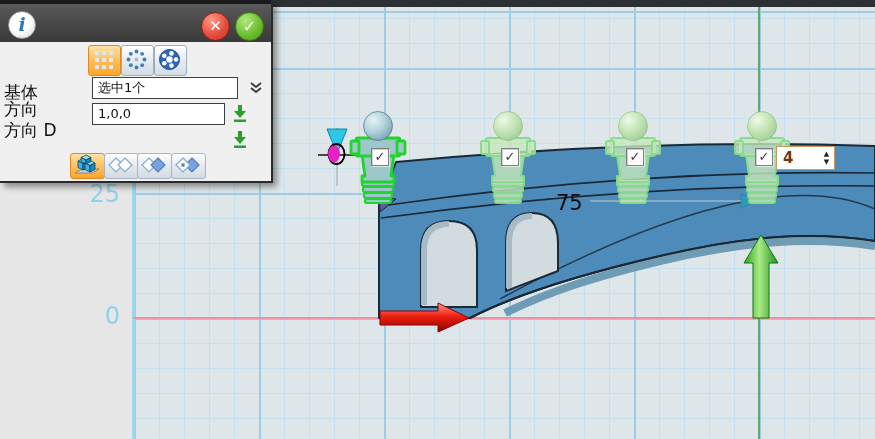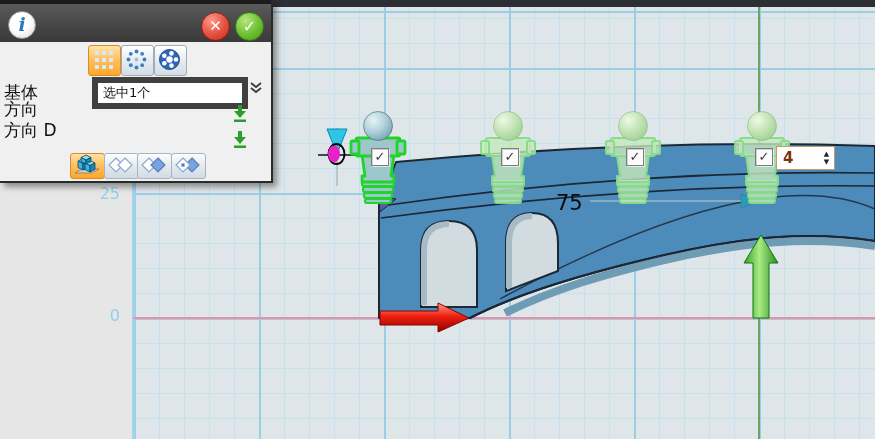--- a/index.html
+++ b/index.html
@@ -13,21 +13,21 @@
   .grid{position:absolute;left:134px;top:7px;width:741px;height:432px;background-color:#dfe6e9;
     background-image:
       repeating-linear-gradient(to right,#9ccde4 0 2px,transparent 2px 125px),
       repeating-linear-gradient(to bottom,#9ccde4 0 2px,transparent 2px 125px),
       repeating-linear-gradient(to right,#c3e1ef 0 1px,transparent 1px 25px),
       repeating-linear-gradient(to bottom,#c3e1ef 0 1px,transparent 1px 25px);
     background-position:0 0,0 61px,0 0,0 11px;}
   .axis-v{position:absolute;left:132px;top:7px;width:3px;height:432px;background:#9fd6ec;}
   .axis-pink{position:absolute;left:133px;top:317px;width:742px;height:2px;background:#ef8fa3;}
   .green-line{position:absolute;left:758px;top:7px;width:2px;height:432px;background:#6aa468;}
-  .axis-label{position:absolute;left:88px;width:32px;text-align:right;color:#8ed2ec;font-size:16px;line-height:20px;}
+  .axis-label{position:absolute;left:88px;width:32px;text-align:right;color:#8ed2ec;font-size:24px;line-height:20px;}
   .label-25{top:184px;}
   .label-0{top:306px;}
   svg.scene{position:absolute;left:0;top:0;width:875px;height:439px;}
 
   
   .chk{position:absolute;width:16px;height:16px;background:#fbfbfb;border:1px solid #7d7d7d;
        box-shadow:inset 1px 1px 0 #cfcfcf, 1px 1px 0 rgba(255,255,255,.6);
        font-size:13px;line-height:15px;font-weight:bold;color:#3c3c3c;text-align:center;top:148px;}
   .spinner{position:absolute;left:776px;top:146px;width:57px;height:22px;background:#ffffff;
        border:1px solid #c39a62;display:flex;align-items:stretch;}
@@ -48,21 +48,21 @@
   .x-btn{left:201px;top:8px;width:27px;height:27px;background:radial-gradient(circle at 35% 28%,#ff9a88,#e34f3f 55%,#c62b20);
          border:1px solid #8e1d14;color:#fff;font-weight:bold;font-size:15px;line-height:27px;}
   .ok-btn{left:235px;top:8px;width:27px;height:27px;background:radial-gradient(circle at 35% 28%,#b5e87f,#6cc030 55%,#4a9a16);
           border:1px solid #3d7e10;color:#fff;font-weight:bold;font-size:16px;line-height:27px;}
   .type-btn{position:absolute;top:45px;width:31px;height:29px;border-radius:3px;
             background:linear-gradient(#ffffff,#e2e8ee 60%,#d5dde5);border:1px solid #9fadba;}
   .type-btn.sel{background:linear-gradient(#ffe2a8,#ffbe5c 50%,#ffa726);border:1px solid #d98a2b;}
   .dots9{position:absolute;left:6px;top:5px;display:grid;grid-template-columns:repeat(3,4px);grid-gap:3px;}
   .dots9 i{width:4px;height:4px;background:#d9e8f8;display:block;}
   .fld-label{position:absolute;left:4px;font-size:17px;color:#101010;}
-  .fld-input{position:absolute;left:92px;height:19px;background:#fff;border:6px solid #404040;
+  .fld-input{position:absolute;left:92px;height:19px;background:#fff;border:1px solid #404040;
              font-size:13px;color:#111;padding:1px 5px 0 5px;line-height:18px;}
   .pick-icon{position:absolute;left:231px;width:18px;height:19px;}
   .chev-btn{position:absolute;left:248px;top:80px;width:16px;height:16px;}
   .bool-btn{position:absolute;top:153px;width:33px;height:24px;border-radius:3px;
             background:linear-gradient(#fdfdfd,#e0e6ec 60%,#d3dbe3);border:1px solid #a8b4c1;}
   .bool-btn.sel{background:linear-gradient(#ffe2a8,#ffbe5c 50%,#ffa726);border:1px solid #d98a2b;}
 </style>
 </head>
 <body>
 
@@ -252,20 +252,21 @@
     <div class="chev-btn">
       <svg width="16" height="16" viewBox="0 0 16 16">
           <g fill="none" stroke="#3c3c3c" stroke-width="1.8">
         <path d="M3,3 L8,7 L13,3"></path>
             <path d="M3,8 L8,12 L13,8"></path>
           </g>
         </svg>
     </div>
 
     <div class="fld-label" style="top:98px">方向</div>
+    <div class="fld-input" style="top:103px;width:121px">1,0,0</div>
     <div class="pick-icon" style="top:104px">
       <svg width="18" height="19" viewBox="0 0 18 19">
           <g fill="#2aa02a">
         <rect x="7" y="1" width="4" height="6"></rect>
             <path d="M3,7 L15,7 L9,14 Z"></path>
             <rect x="3" y="15.5" width="12" height="2.5"></rect>
           </g>
         </svg>
     </div>
 

